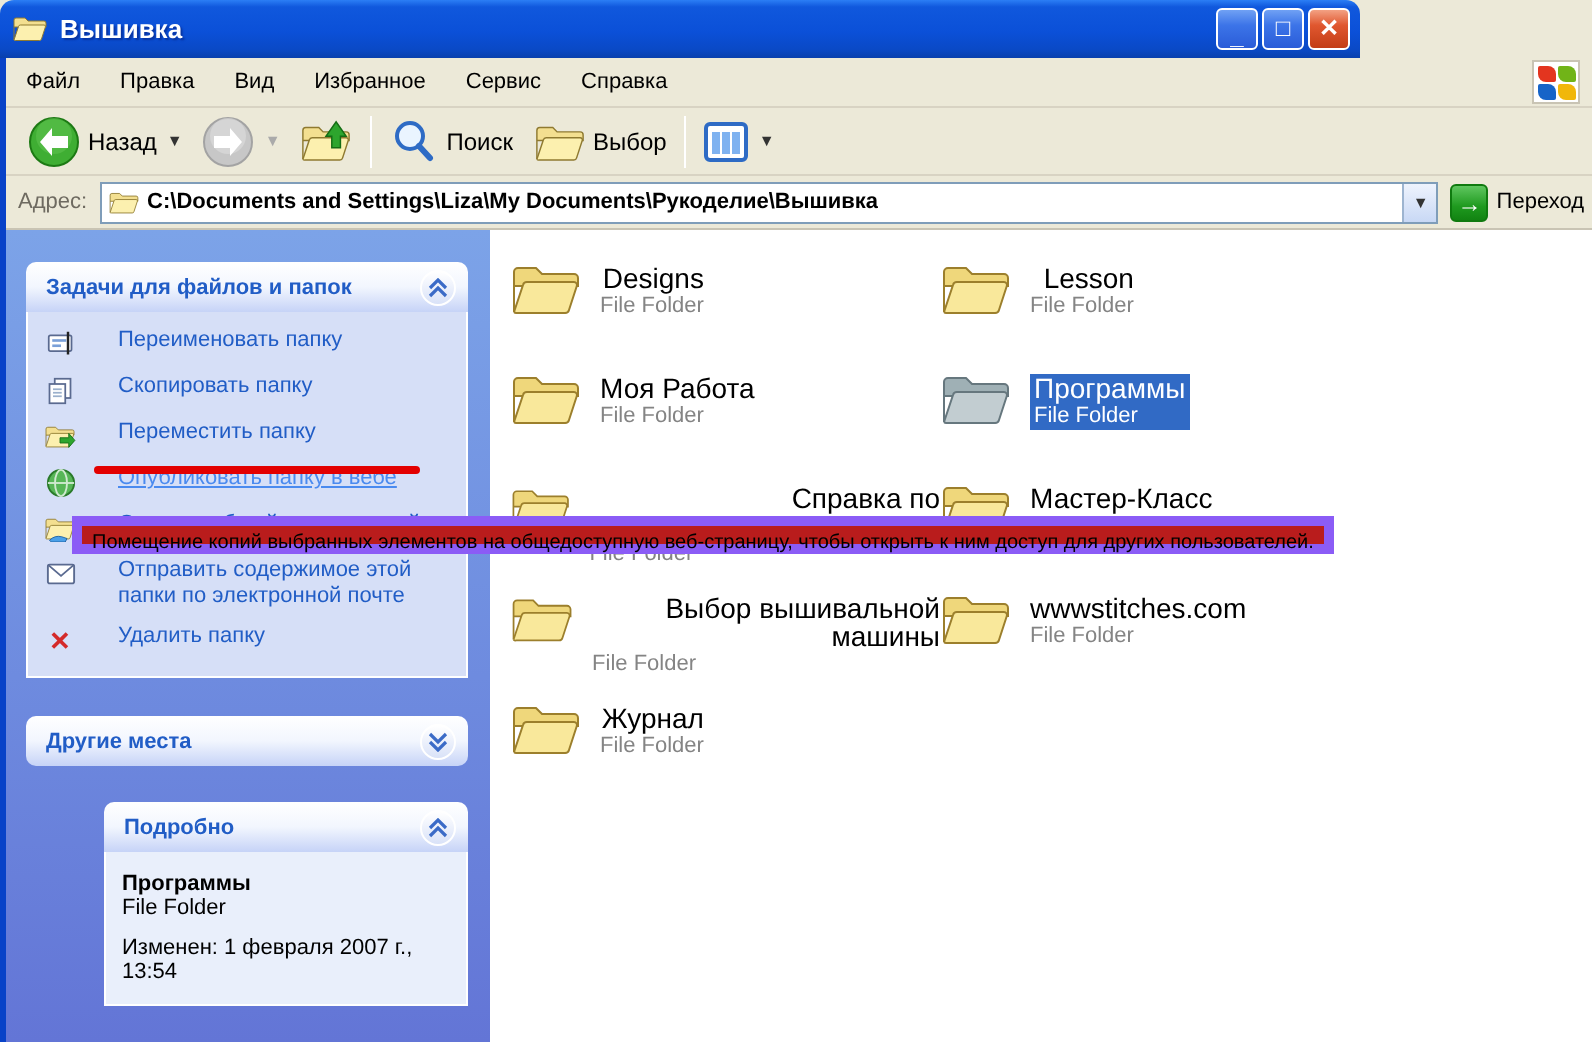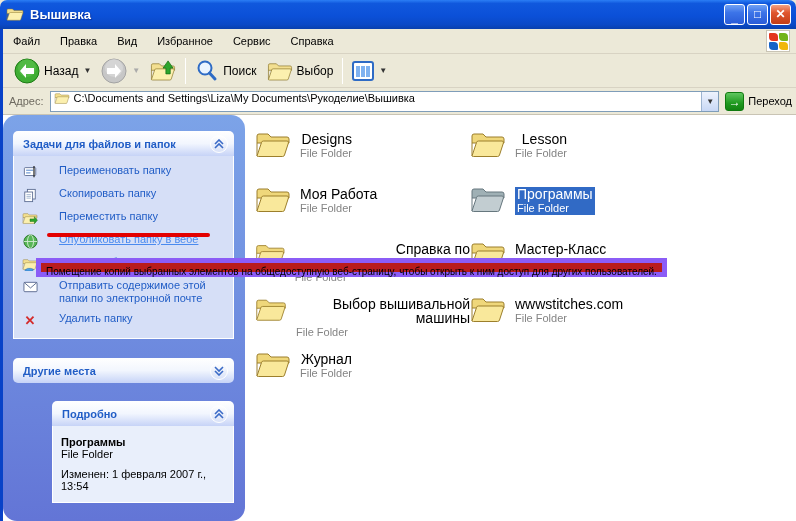--- a/index.html
+++ b/index.html
@@ -2,21 +2,21 @@
 <html><head>
 <meta charset="utf-8">
 <style>
   * { margin:0; padding:0; box-sizing:border-box; }
   html,body { width:796px; height:521px; overflow:hidden; }
   body { font-family:"Liberation Sans", sans-serif; font-size:11px; }
   .window { position:relative; width:796px; height:521px; background:#ECE9D8; overflow:hidden; }
 
   
   .titlebar {
-    position:absolute; top:0; left:0; width:796px; height:29px;
+    position:absolute; top:0; left:0; width:680px; height:29px;
     background:linear-gradient(180deg,#2b7ef5 0%,#1058dd 12%,#0b50d8 55%,#0a49c6 85%,#0940ad 100%);
     border-radius:7px 7px 0 0; display:flex; align-items:center; padding:0 6px;
   }
   .titlebar .title { color:#fff; font-weight:bold; font-size:13px; margin-left:6px; text-shadow:1px 1px 1px #0833a0; }
   .winbtns { position:absolute; right:5px; top:4px; display:flex; gap:2px; }
   .winbtn {
     width:21px; height:21px; border-radius:3px; border:1px solid #fff;
     color:#fff; font-weight:bold; font-size:12px; line-height:18px; text-align:center;
     background:linear-gradient(180deg,#70a1f4 0%,#3c74e8 40%,#2a5cd8 100%);
   }
@@ -50,21 +50,21 @@
 
   
   .addressbar {
     position:absolute; top:88px; left:3px; width:793px; height:27px;
     background:#ECE9D8; display:flex; align-items:center; padding:0 4px 0 6px;
     border-bottom:1px solid #c9c4b4;
   }
   .addr-label { color:#6e6a60; margin-right:6px; font-size:11px; }
   .addr-field {
     flex:1; height:21px; background:#fff; border:1px solid #7F9DB9;
-    display:flex; padding:0 0 0 3px; position:relative;
+    display:flex; align-items:center; padding:0 0 0 3px; position:relative;font-weight:bold;
   }
   .addr-text { margin-left:4px; font-size:11px; color:#000; white-space:nowrap; overflow:hidden; }
   .addr-drop {
     position:absolute; right:0; top:0; width:17px; height:19px; text-align:center;
     background:linear-gradient(180deg,#eef3fd,#c8d8f5); border-left:1px solid #9db4d0;
     font-size:8px; color:#333; line-height:19px;
   }
   .go-btn { display:flex; align-items:center; gap:4px; margin-left:6px; font-size:11px; color:#000; }
   .go-icon {
     width:19px; height:19px; border-radius:3px; color:#fff; font-weight:bold; text-align:center; line-height:18px;
@@ -72,21 +72,20 @@
   }
 
   
   .content { position:absolute; top:115px; left:3px; width:793px; height:406px; background:#fff; }
 
   
   .sidebar {
     position:absolute; top:0; left:0; width:242px; height:406px;
     background:linear-gradient(180deg,#7CA3E8 0%,#6E8BDF 55%,#6375D6 100%);
     padding:16px 11px 0 10px;
-    border-radius:14px;
   }
   .panel { margin-bottom:14px; border-radius:5px 5px 0 0; }
   .panel-header {
     height:25px; border-radius:5px 5px 0 0;
     background:linear-gradient(180deg,#ffffff 0%,#f2f6fe 50%,#c6d3f7 100%);
     display:flex; align-items:center; justify-content:space-between; padding:0 6px 0 10px;
   }
   .panel-title { color:#215DC6; font-weight:bold; font-size:11px; }
   .chev {
     width:18px; height:18px; border-radius:50%;

